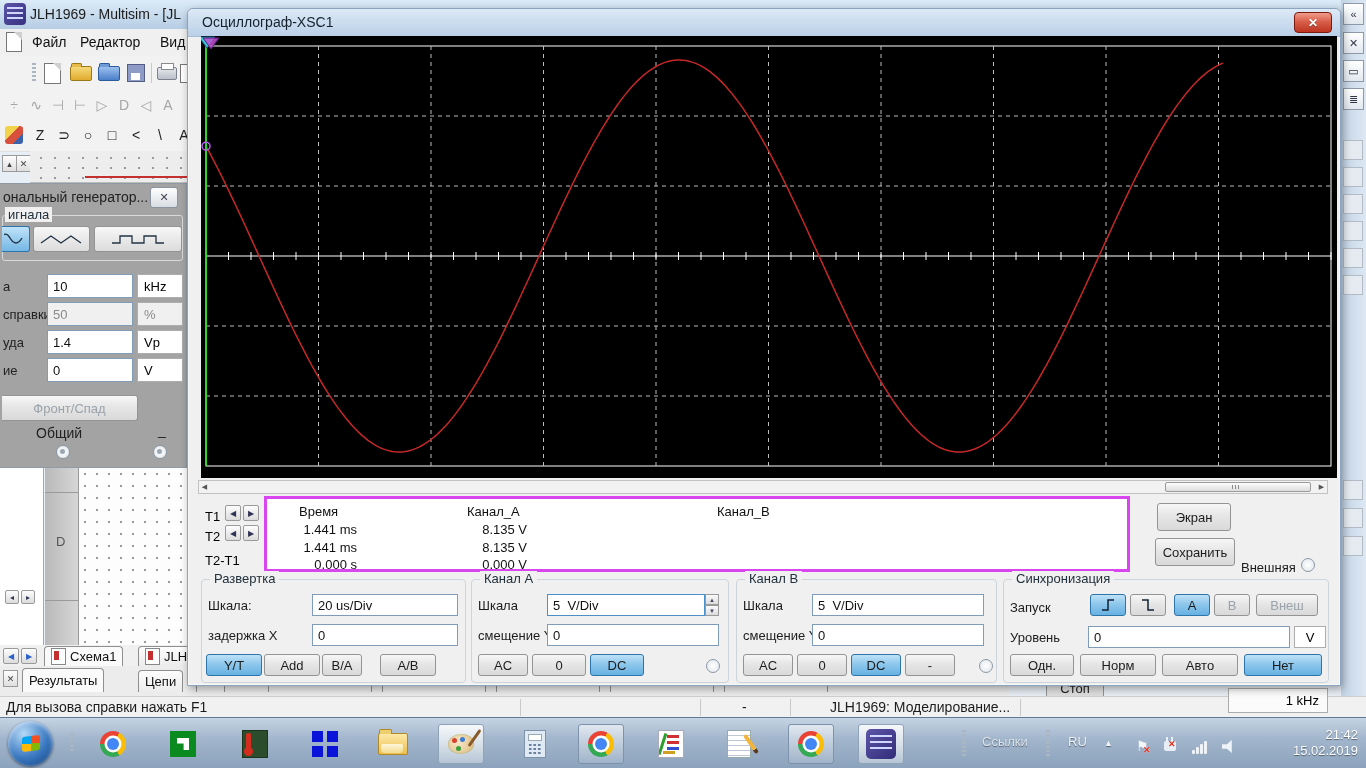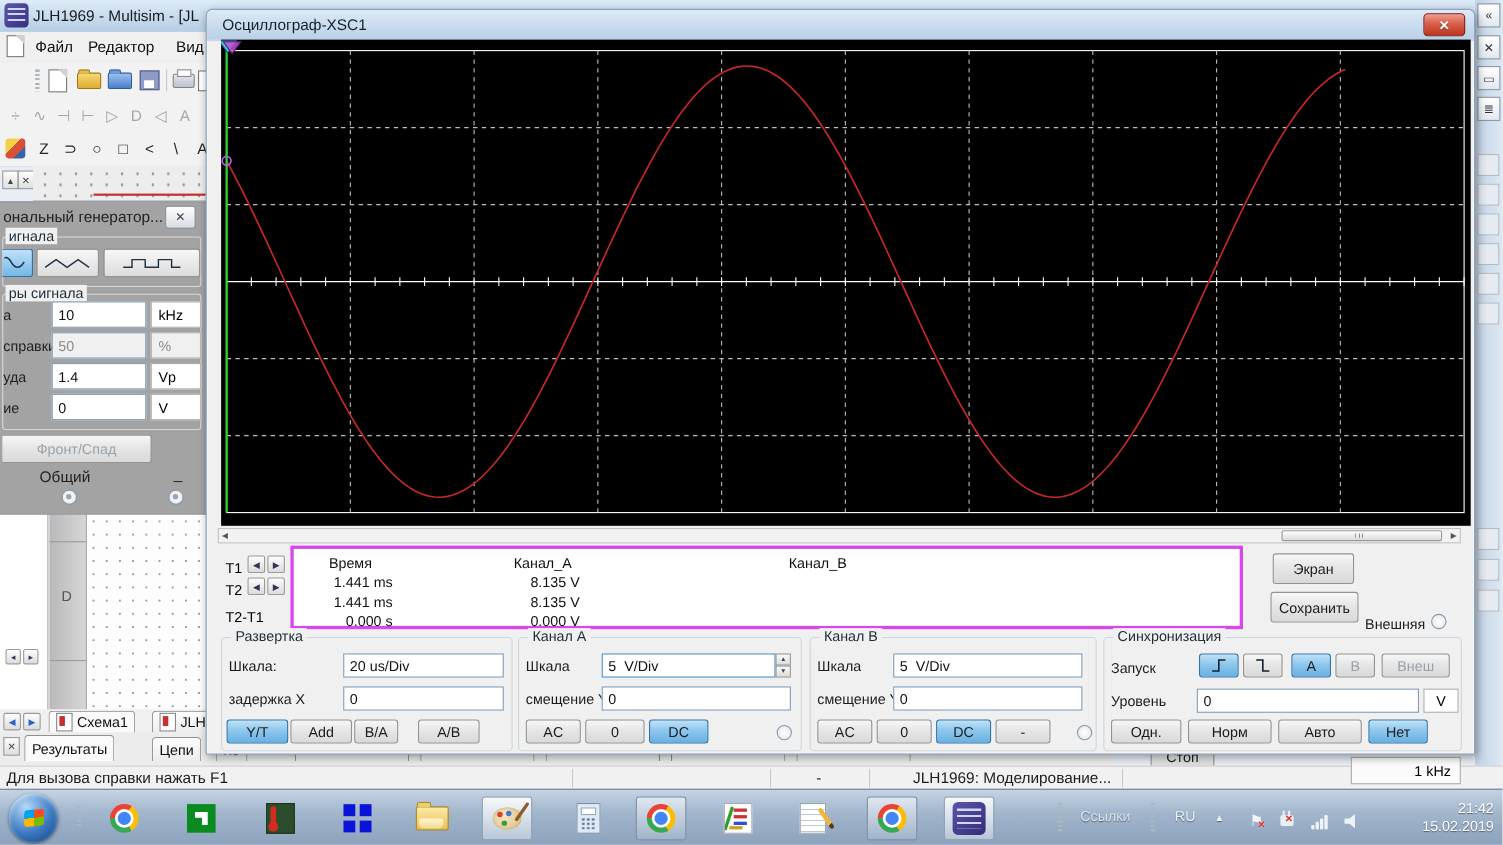--- a/index.html
+++ b/index.html
@@ -303,23 +303,20 @@
   <div class="wavebtn" style="left:33px;top:42px;width:57px">
     <svg width="46" height="14" viewBox="0 0 46 14">
         <polyline points="2,11 12,4 22,11 32,4 42,11" fill="none" stroke="#234" stroke-width="1.3"></polyline>
       </svg>
   </div>
   <div class="wavebtn" style="left:94px;top:42px;width:88px">
     <svg width="56" height="14" viewBox="0 0 56 14">
         <polyline points="2,11 10,11 10,4 22,4 22,11 34,11 34,4 46,4 46,11 54,11" fill="none" stroke="#234" stroke-width="1.3"></polyline>
       </svg>
   </div>
-  <div class="fg-grp" style="left:2px;top:83px;width:179px;height:122px">
-    <span class="lbl">ры сигнала</span>
-  </div>
   <span class="fg-row-lbl" style="left:3px;top:95px">а</span>
   <input class="inp" style="left: 47px; top: 90px; width: 86px; height: 24px;" readonly="" value="10">
   <div class="fg-unit" style="left:137px;top:90px;width:46px">kHz</div>
   <span class="fg-row-lbl" style="left:3px;top:123px">справки</span>
   <input class="inp gray" style="left: 47px; top: 118px; width: 86px; height: 24px;" readonly="" value="50">
   <div class="fg-unit gray" style="left:137px;top:118px;width:46px">%</div>
   <span class="fg-row-lbl" style="left:3px;top:151px">уда</span>
   <input class="inp" style="left: 47px; top: 146px; width: 86px; height: 24px;" readonly="" value="1.4">
   <div class="fg-unit" style="left:137px;top:146px;width:46px">Vp</div>
   <span class="fg-row-lbl" style="left:3px;top:179px">ие</span>
@@ -568,21 +565,21 @@
     </div>
     <div class="btn active" style="left:170px;top:14px;width:36px;height:22px">A</div>
     <div class="btn dis" style="left:210px;top:14px;width:36px;height:22px">B</div>
     <div class="btn dis" style="left:252px;top:14px;width:62px;height:22px">Внеш</div>
     <span class="ro txt" style="left:6px;top:50px">Уровень</span>
     <input class="inp" style="left: 84px; top: 46px; width: 202px;" readonly="" value="0">
     <div class="fg-unit" style="left:290px;top:46px;width:32px;height:22px;justify-content:center;padding:0">V</div>
     <div class="btn" style="left:6px;top:74px;width:64px;height:22px">Одн.</div>
     <div class="btn" style="left:76px;top:74px;width:76px;height:22px">Норм</div>
     <div class="btn" style="left:158px;top:74px;width:76px;height:22px">Авто</div>
-    <div class="btn active" style="left:240px;top:74px;width:54px;height:22px">Нет</div>
+    <div class="btn active" style="left:240px;top:74px;width:78px;height:22px">Нет</div>
   </div>
 </div>
 
 <div class="abs" id="taskbar">
   <div id="orb">
       <div class="flag"></div>
     </div>
   <span class="grip" style="left:70px;top:15px"></span>
   <div class="tbi" style="left:90px">
       <span class="chrome-ico"></span>

